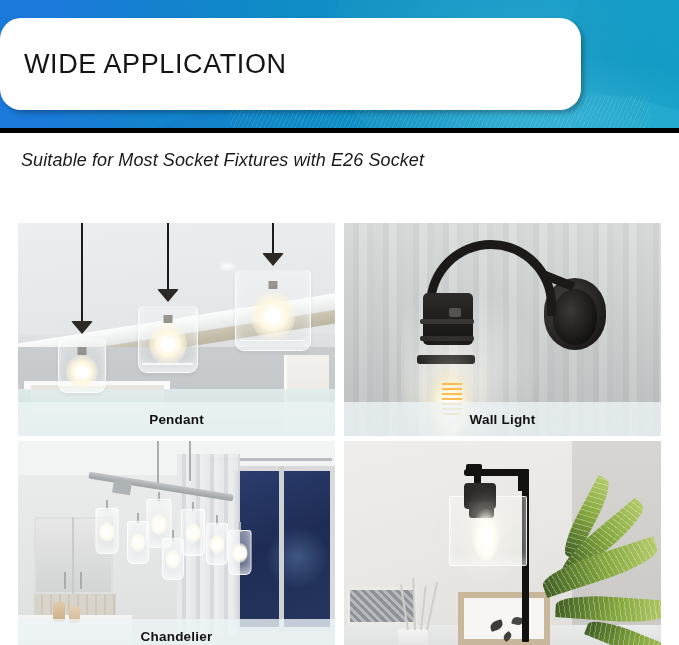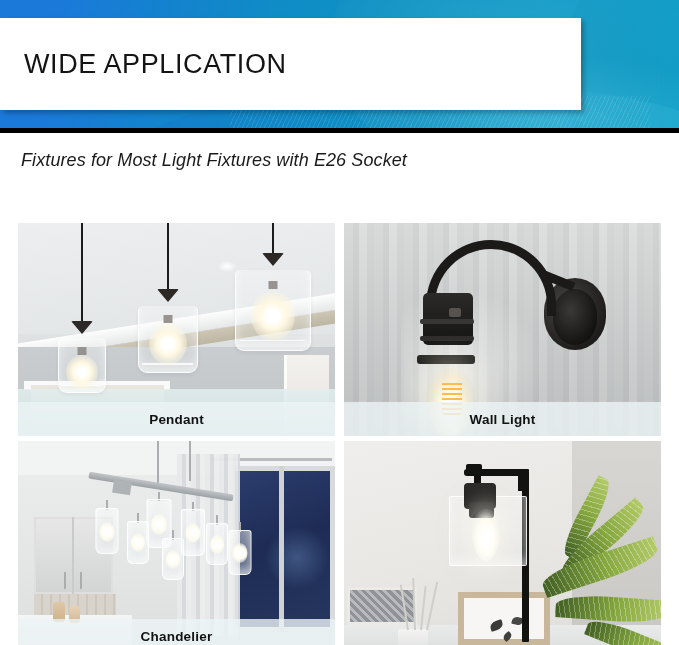--- a/index.html
+++ b/index.html
@@ -38,21 +38,21 @@
   .hatch{
     position:absolute;left:230px;top:96px;width:420px;height:34px;
     background:repeating-linear-gradient(115deg, rgba(255,255,255,.10) 0 1px, rgba(255,255,255,0) 1px 4px);
   }
   .banner-rule{position:absolute;left:0;top:128px;width:679px;height:5px;background:#000000;}
 
   .title-card{
     position:absolute;left:0;top:18px;width:581px;height:92px;
     background:#ffffff;
     box-shadow:3px 3px 5px rgba(0,0,0,.28);
-    display:flex;align-items:center;
+    display:flex;align-items:center;border-radius:21px;
   }
   .title-card h1{
     margin:0;padding:0 0 0 24px;
     font-size:27px;font-weight:400;letter-spacing:.6px;
     color:#141414;white-space:nowrap;line-height:1;
   }
 
   
   .subtitle{
     position:absolute;left:21px;top:150px;
@@ -283,21 +283,21 @@
   <div class="wave wave-d"></div>
   <div class="hatch"></div>
 
   <div class="title-card">
     <h1>WIDE APPLICATION</h1>
   </div>
 
   <div class="banner-rule"></div>
 </div>
 
-<div class="subtitle">Fixtures for Most Light Fixtures with E26 Socket</div>
+<div class="subtitle">Suitable for Most Socket Fixtures with E26 Socket</div>
 
 <div class="grid">
 
   <div class="tile">
     <div class="scene">
       <div class="p-bg"></div>
       <div class="p-ceil"></div>
       <div class="p-downlight"></div>
       <div class="p-crown"></div>
       <div class="p-beam"></div>

